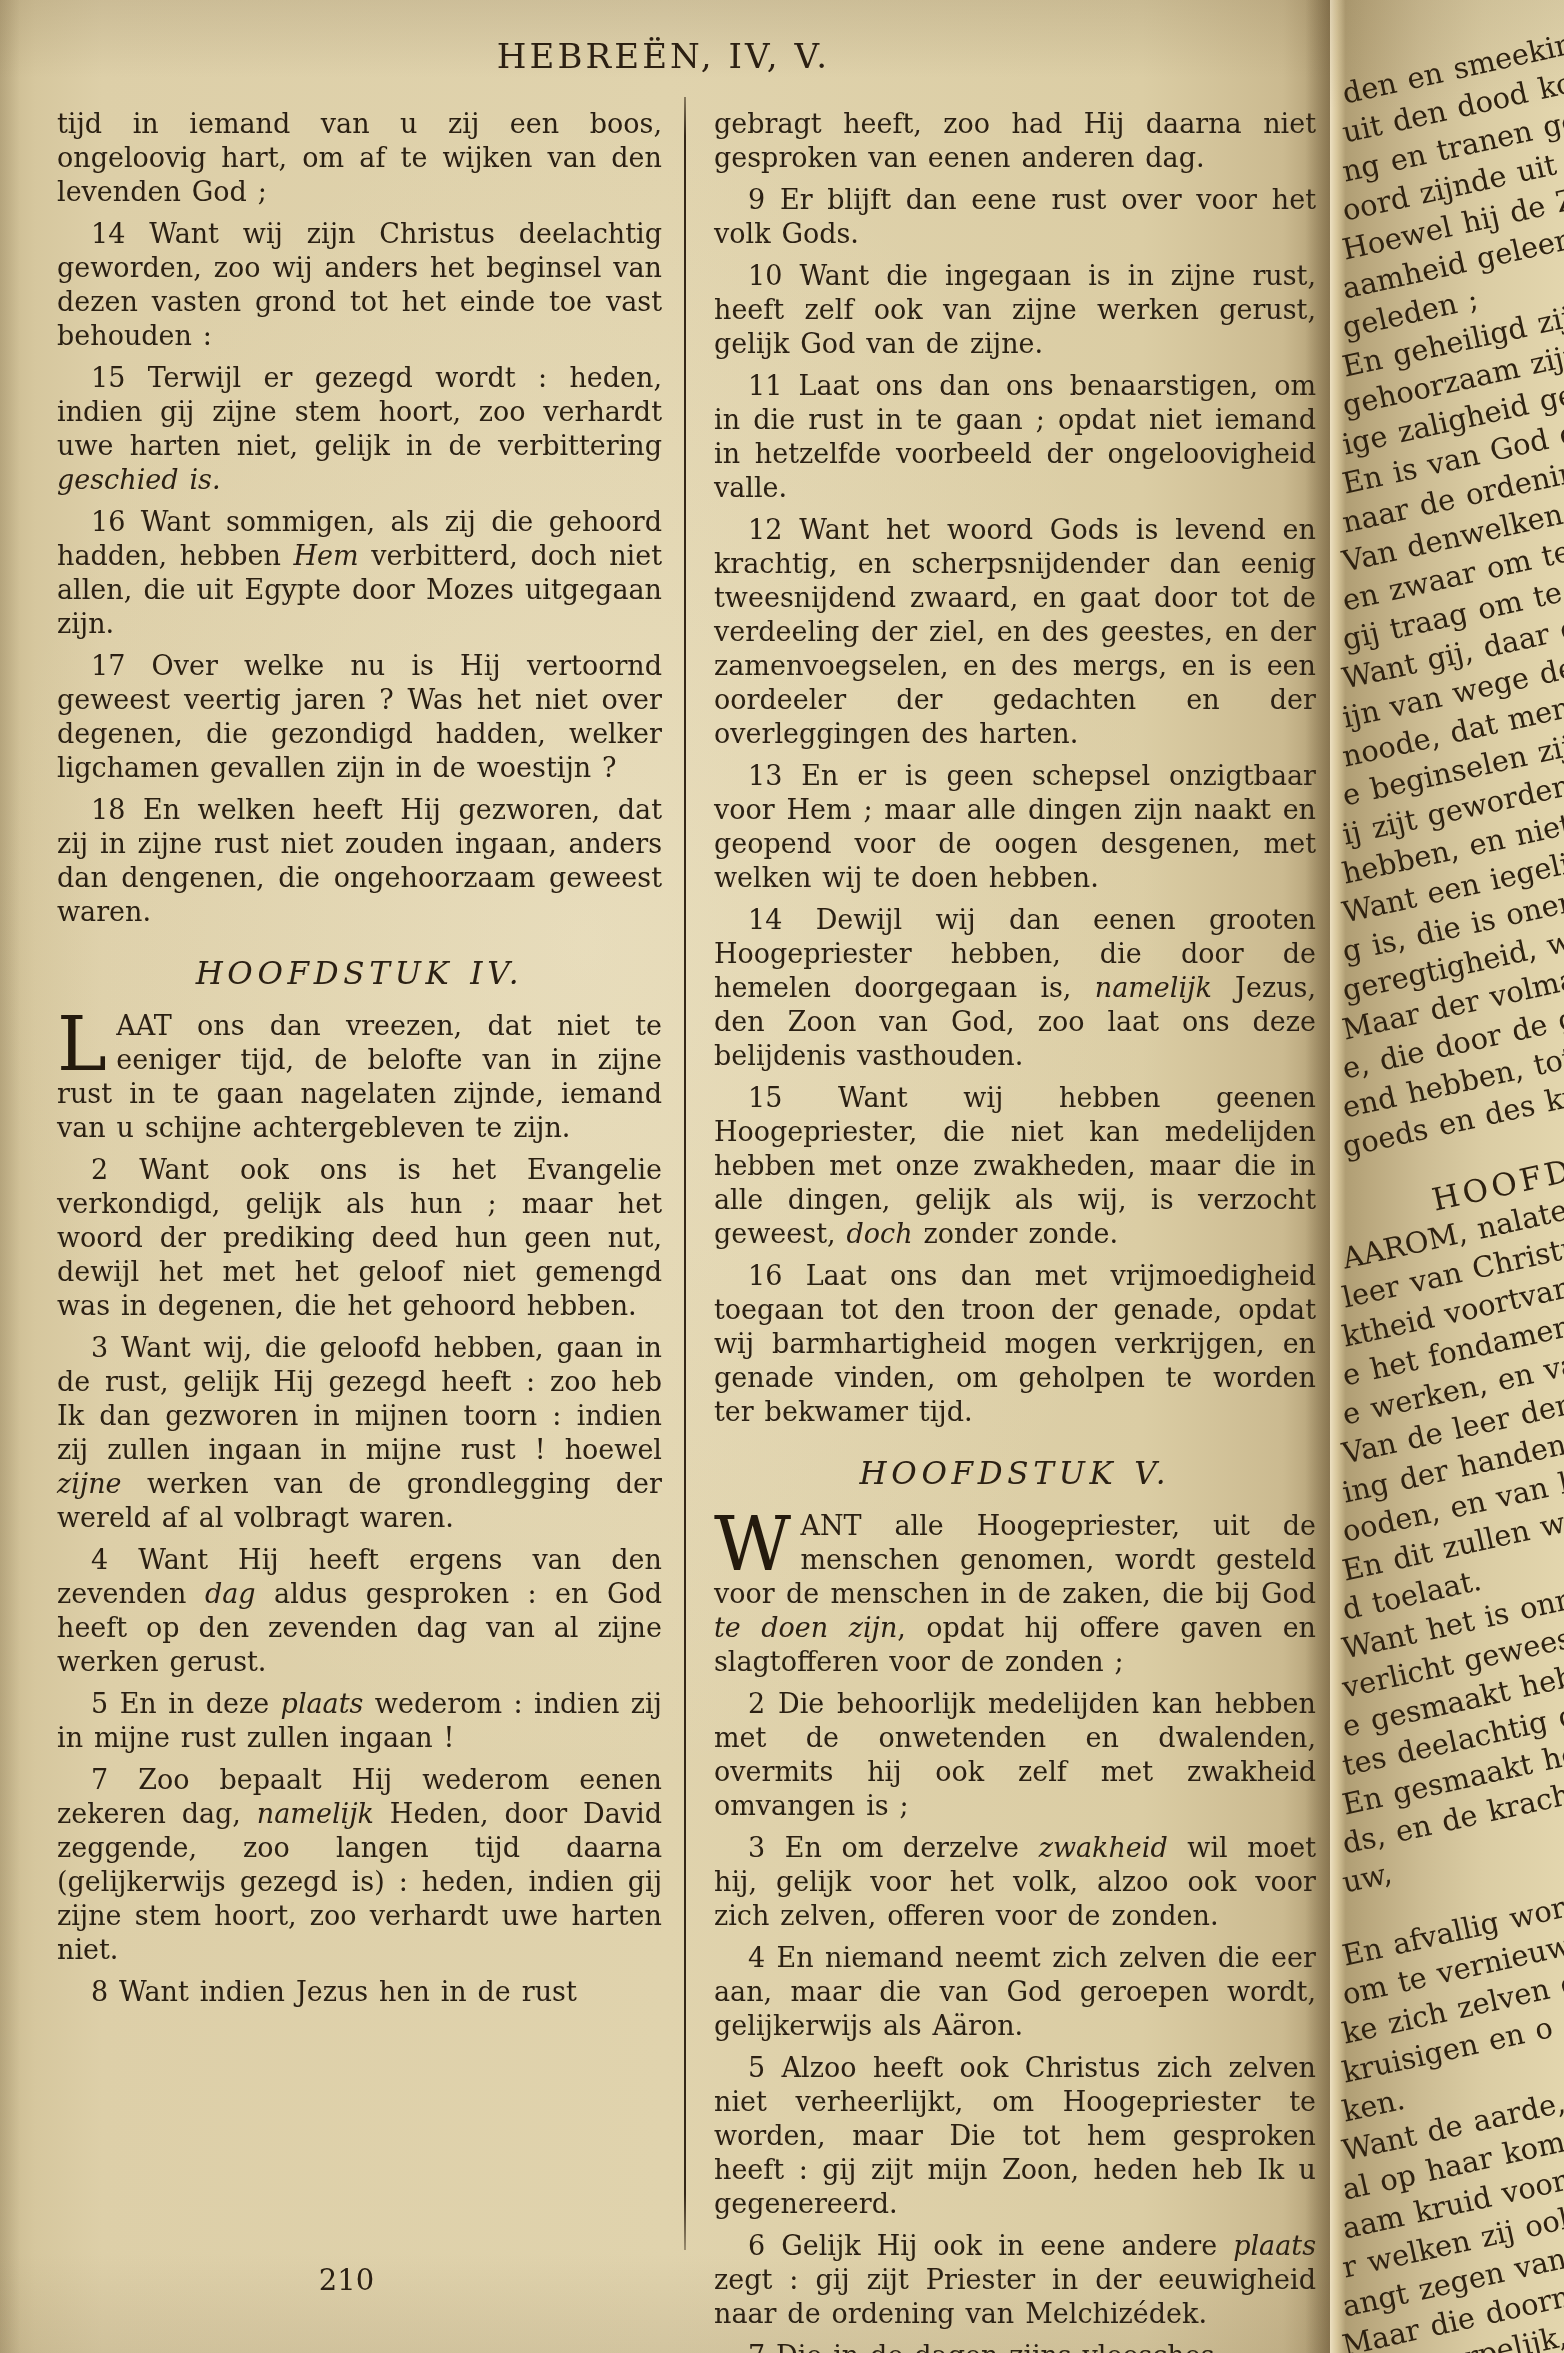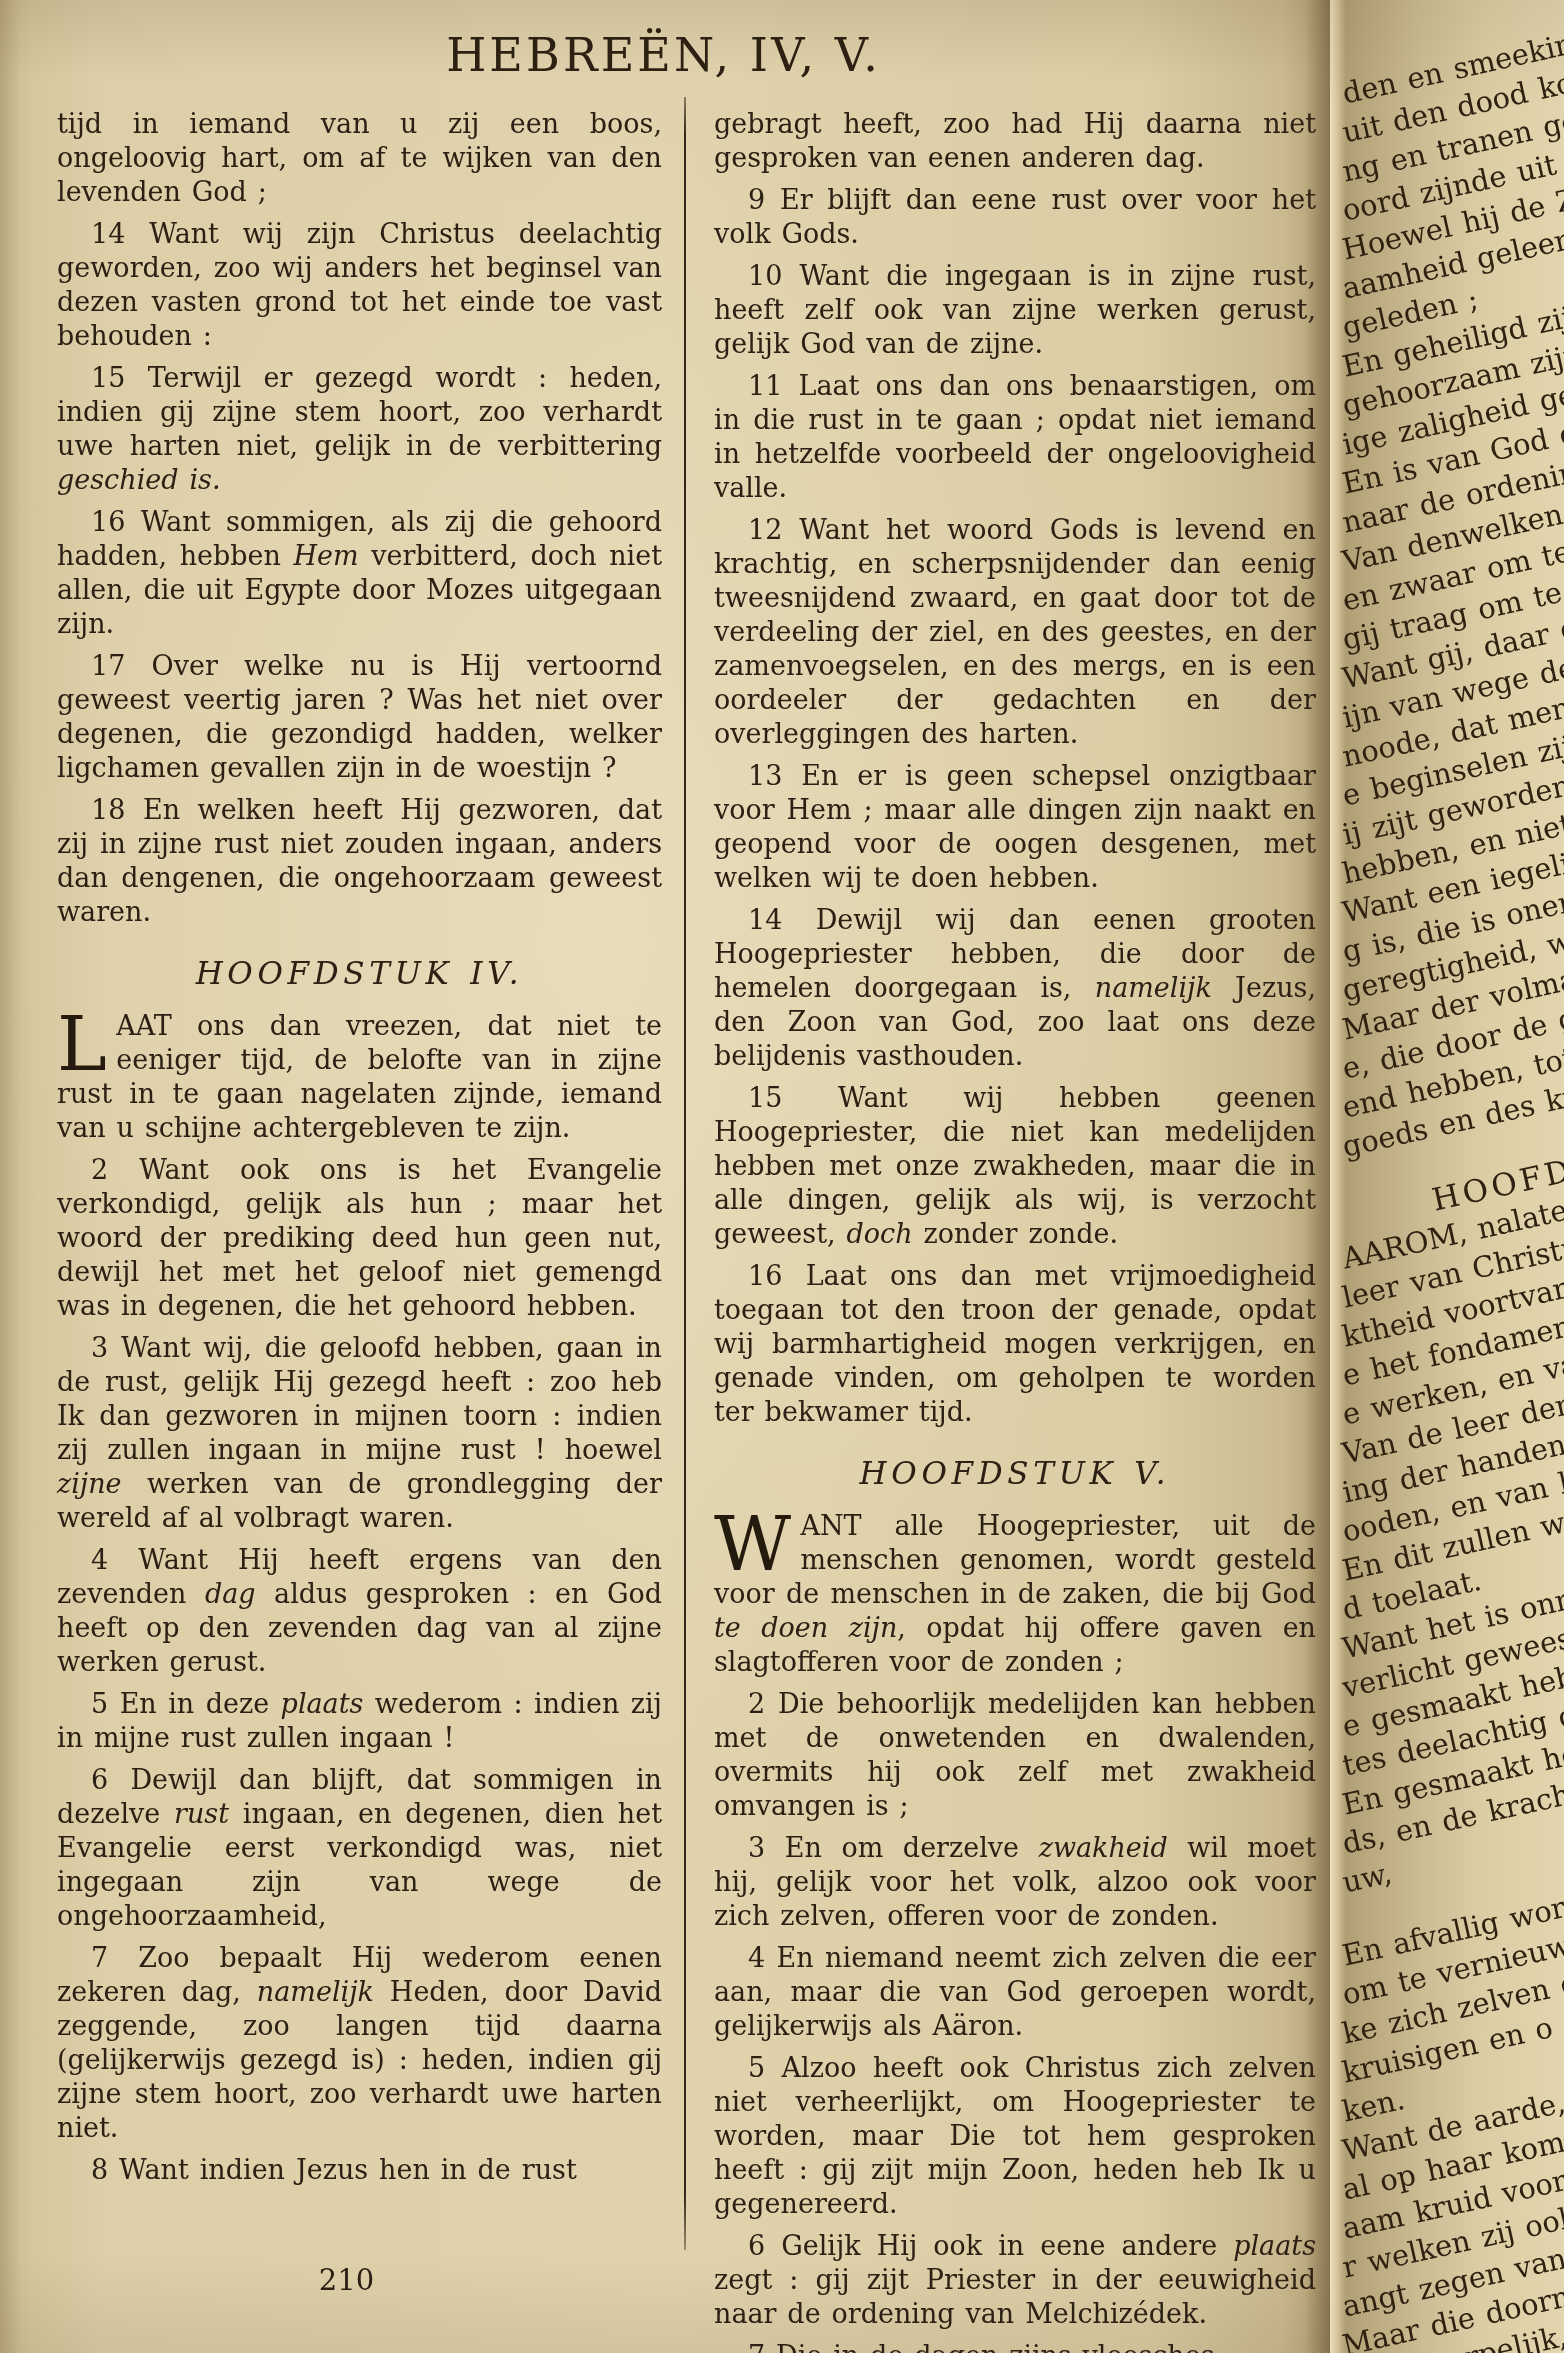--- a/index.html
+++ b/index.html
@@ -21,22 +21,22 @@
   .flat-page::before{
     content:"";position:absolute;inset:0;pointer-events:none;
     background:
       radial-gradient(ellipse 62% 50% at 44% 40%, rgba(248,241,219,0.32), rgba(0,0,0,0) 72%),
       linear-gradient(180deg, rgba(110,88,55,0.16) 0px, rgba(0,0,0,0) 78px,
                       rgba(0,0,0,0) 2254px, rgba(110,88,55,0.12) 2354px),
       linear-gradient(90deg, rgba(90,70,40,0.18) 0px, rgba(0,0,0,0) 20.3px);
   }
 
   .running-head{
-    position:absolute;left:49px;top:28px;width:1229px;
-    text-align:center;font-size:46px;letter-spacing:3.1px;color:#2c2013;
+    position:absolute;left:49px;top:36px;width:1229px;
+    text-align:center;font-size:34px;letter-spacing:3.1px;color:#2c2013;
   }
 
   .text-col{
     position:absolute;top:99px;
     font-size:27px;line-height:34px;color:#2b2013;
     text-align:justify;word-spacing:2.3px;
   }
   .col-left{left:49px;width:621px;}
   .col-right{left:706px;width:618px;}
 
@@ -107,21 +107,20 @@
       <p class="para verse">15 Terwijl er gezegd wordt : heden, indien gij zijne stem hoort, zoo verhardt uwe harten niet, gelijk in de verbittering <i>geschied is.</i></p>
       <p class="para verse">16 Want sommigen, als zij die gehoord hadden, hebben <i>Hem</i> verbitterd, doch niet allen, die uit Egypte door Mozes uitgegaan zijn.</p>
       <p class="para verse">17 Over welke nu is Hij vertoornd geweest veertig jaren ? Was het niet over degenen, die gezondigd hadden, welker ligchamen gevallen zijn in de woestijn ?</p>
       <p class="para verse">18 En welken heeft Hij gezworen, dat zij in zijne rust niet zouden ingaan, anders dan dengenen, die ongehoorzaam geweest waren.</p>
       <div class="chapter-heading">HOOFDSTUK IV.</div>
       <p class="para drop">LAAT ons dan vreezen, dat niet te eeniger tijd, de belofte van in zijne rust in te gaan nagelaten zijnde, iemand van u schijne achtergebleven te zijn.</p>
       <p class="para verse">2 Want ook ons is het Evangelie verkondigd, gelijk als hun ; maar het woord der prediking deed hun geen nut, dewijl het met het geloof niet gemengd was in degenen, die het gehoord hebben.</p>
       <p class="para verse">3 Want wij, die geloofd hebben, gaan in de rust, gelijk Hij gezegd heeft : zoo heb Ik dan gezworen in mijnen toorn : indien zij zullen ingaan in mijne rust ! hoewel <i>zijne</i> werken van de grondlegging der wereld af al volbragt waren.</p>
       <p class="para verse">4 Want Hij heeft ergens van den zevenden <i>dag</i> aldus gesproken : en God heeft op den zevenden dag van al zijne werken gerust.</p>
       <p class="para verse">5 En in deze <i>plaats</i> wederom : indien zij in mijne rust zullen ingaan !</p>
-      <p class="para verse">6 Dewijl dan blijft, dat sommigen in dezelve <i>rust</i> ingaan, en degenen, dien het Evangelie eerst verkondigd was, niet ingegaan zijn van wege de ongehoorzaamheid,</p>
       <p class="para verse">7 Zoo bepaalt Hij wederom eenen zekeren dag, <i>namelijk</i> Heden, door David zeggende, zoo langen tijd daarna (gelijkerwijs gezegd is) : heden, indien gij zijne stem hoort, zoo verhardt uwe harten niet.</p>
       <p class="para verse">8 Want indien Jezus hen in de rust</p>
     </div>
 
   <div class="col-divider"></div>
 
   <div class="text-col col-right">
       <p class="para cont">gebragt heeft, zoo had Hij daarna niet gesproken van eenen anderen dag.</p>
       <p class="para verse">9 Er blijft dan eene rust over voor het volk Gods.</p>
       <p class="para verse">10 Want die ingegaan is in zijne rust, heeft zelf ook van zijne werken gerust, gelijk God van de zijne.</p>

